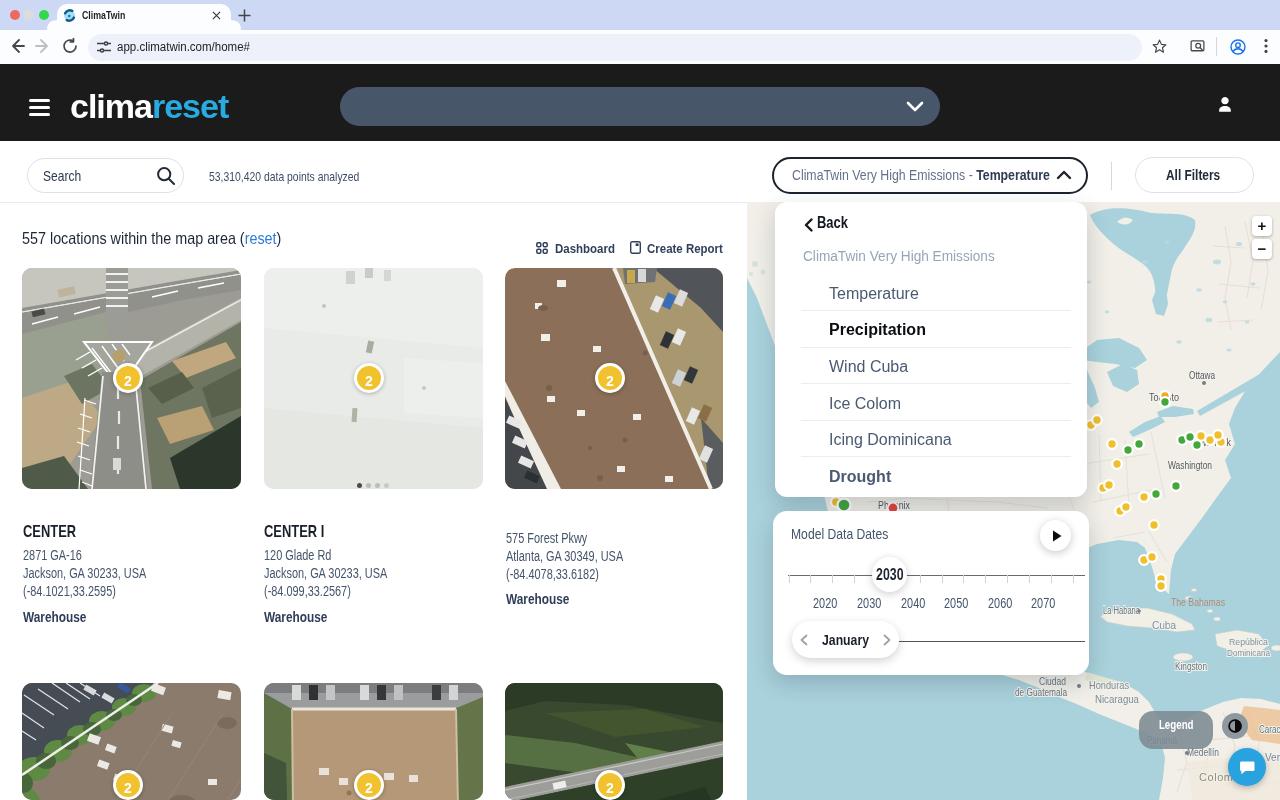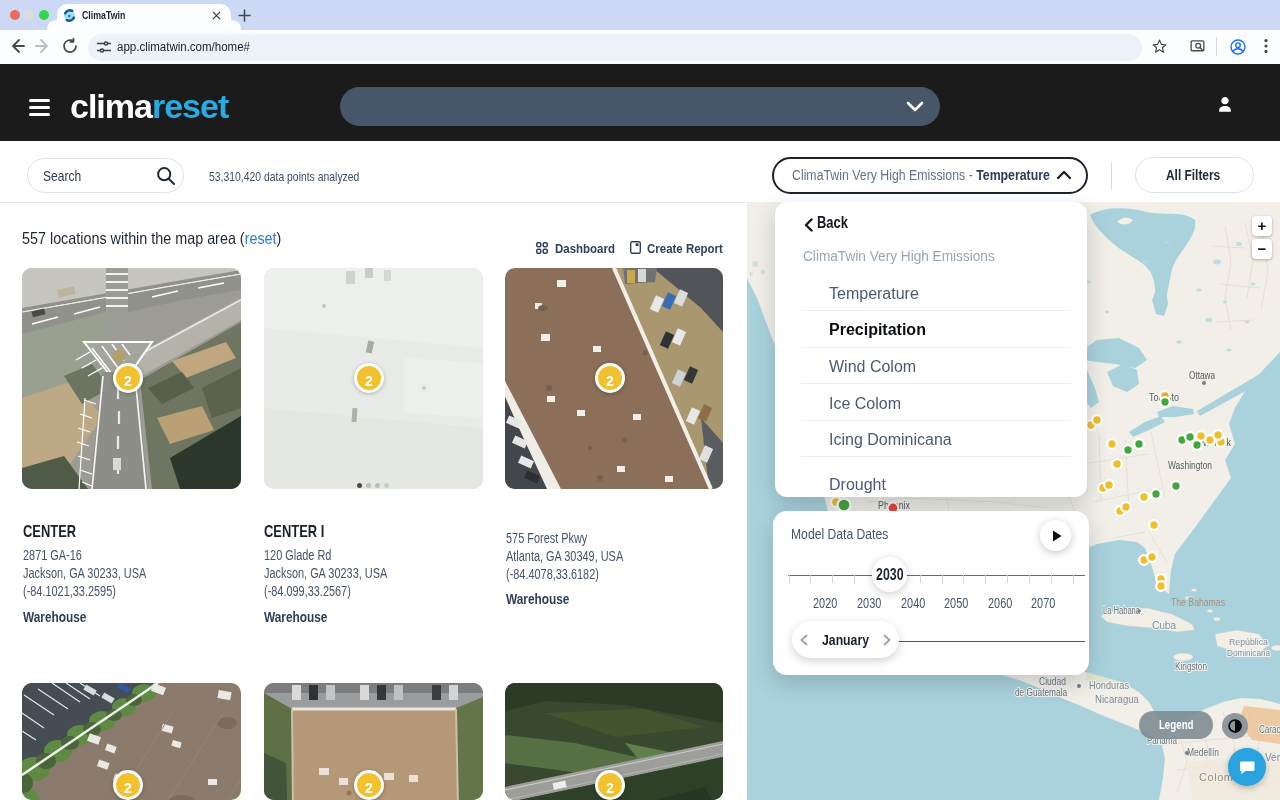--- a/index.html
+++ b/index.html
@@ -50,21 +50,21 @@
 .back{left:30px;top:12px;font-size:16px;font-weight:700;color:#14181f;transform:scaleX(.81);transform-origin:0 50%;}
 .lhead{left:28px;top:45px;font-size:15.5px;color:#97a5b6;transform:scaleX(.88);transform-origin:0 50%;}
 .litem{left:54px;font-size:16px;color:#4a5a72;}
 .ldiv{left:26px;width:270px;height:1px;background:#ededf0;}
 .dpanel{left:773px;top:511px;width:316px;height:164px;background:#fff;border-radius:14px;box-shadow:0 8px 22px rgba(40,50,70,.22);}
 .mdd{left:18px;top:14px;font-size:15px;color:#44546a;font-weight:500;transform:scaleX(.81);transform-origin:0 50%;}
 .play{left:267px;top:9px;width:31px;height:31px;background:#fff;border-radius:50%;box-shadow:0 2px 8px rgba(0,0,0,.22);}
 .ybub{left:99px;top:46px;width:35px;height:35px;background:#fff;border-radius:50%;box-shadow:0 2px 8px rgba(0,0,0,.2);text-align:center;line-height:35px;font-size:16px;font-weight:700;color:#1c2430;z-index:3;}
 .ylab{top:83.5px;font-size:14.5px;color:#44546a;transform:scaleX(.75);}
 .jpill{left:19px;top:110px;width:107px;height:37px;background:#fff;border-radius:19px;box-shadow:0 3px 10px rgba(0,0,0,.18);z-index:2;}
-.legend{left:1139px;top:711px;width:74px;height:28px;border-radius:14px;background:rgba(124,138,146,.88);color:#fff;font-size:12.5px;font-weight:700;text-align:center;line-height:28px;}
+.legend{left:1139px;top:711px;width:74px;height:38px;border-radius:14px;background:rgba(124,138,146,.88);color:#fff;font-size:12.5px;font-weight:700;text-align:center;line-height:28px;}
 .contrast{left:1222px;top:713px;width:26px;height:26px;border-radius:50%;background:#8e989e;}
 .chat{left:1228px;top:748px;width:38px;height:38px;border-radius:50%;background:#29a2e0;box-shadow:0 2px 6px rgba(0,0,0,.25);}
 .zbtn{left:1252px;width:20px;height:20px;background:#fff;border-radius:4px;box-shadow:0 1px 3px rgba(0,0,0,.3);text-align:center;font-weight:700;font-size:15px;line-height:19px;color:#111;}
 </style>
 </head>
 <body>
 <div id="stage">
 
   <div class="abs tabstrip"></div>
   <div class="abs light" style="left:10px;background:#ed6a5e;"></div>
@@ -627,27 +627,27 @@
   <div class="abs lpanel">
     <svg class="abs" style="left:29px;top:16px;" width="9" height="14" viewBox="0 0 9 14">
         <path d="M7.5,1.5 L2,7 L7.5,12.5" stroke="#14181f" stroke-width="2.4" fill="none" stroke-linecap="round" stroke-linejoin="round"></path>
       </svg>
     <div class="abs back" style="left:42px;">Back</div>
     <div class="abs lhead">ClimaTwin Very High Emissions</div>
     <div class="abs litem" style="top:83px;">Temperature</div>
     <div class="abs ldiv" style="top:108px;"></div>
     <div class="abs litem" style="top:119px;font-weight:700;color:#0a0d12;">Precipitation</div>
     <div class="abs ldiv" style="top:145px;"></div>
-    <div class="abs litem" style="top:156px;">Wind Colom</div>
+    <div class="abs litem" style="top:156px;">Wind Cuba</div>
     <div class="abs ldiv" style="top:181px;"></div>
     <div class="abs litem" style="top:193px;">Ice Colom</div>
     <div class="abs ldiv" style="top:218px;"></div>
     <div class="abs litem" style="top:229px;">Icing Dominicana</div>
     <div class="abs ldiv" style="top:254px;"></div>
-    <div class="abs litem" style="top:274px;">Drought</div>
+    <div class="abs litem" style="top:266px;font-weight:bold;">Drought</div>
   </div>
 
   <div class="abs dpanel">
     <div class="abs mdd">Model Data Dates</div>
     <div class="abs play"></div>
     <svg class="abs" style="left:279px;top:19px;" width="10" height="12" viewBox="0 0 10 12">
         <path d="M1,0.5 L9.5,6 L1,11.5 Z" fill="#0c0c0c"></path>
       </svg>
     <div class="abs" style="left:15px;top:63.5px;width:297px;height:1px;background:#6a6a6a;"></div>
     <div class="abs" style="left:15.5px;top:64px;width:1px;height:8px;background:#d2d2d2;"></div>

